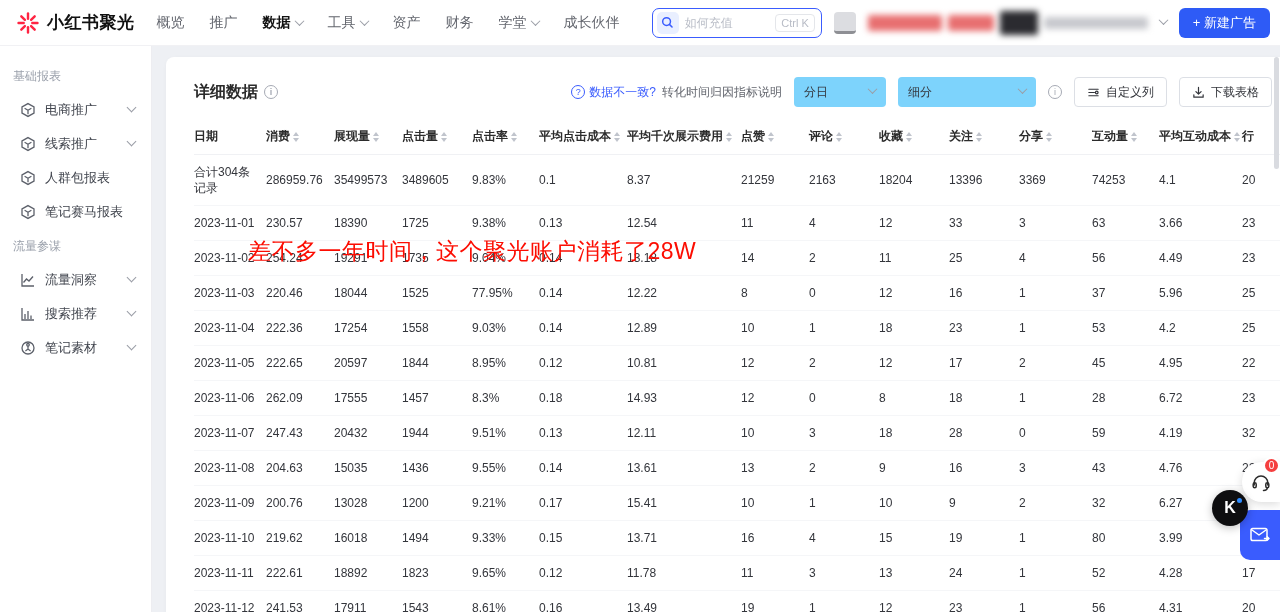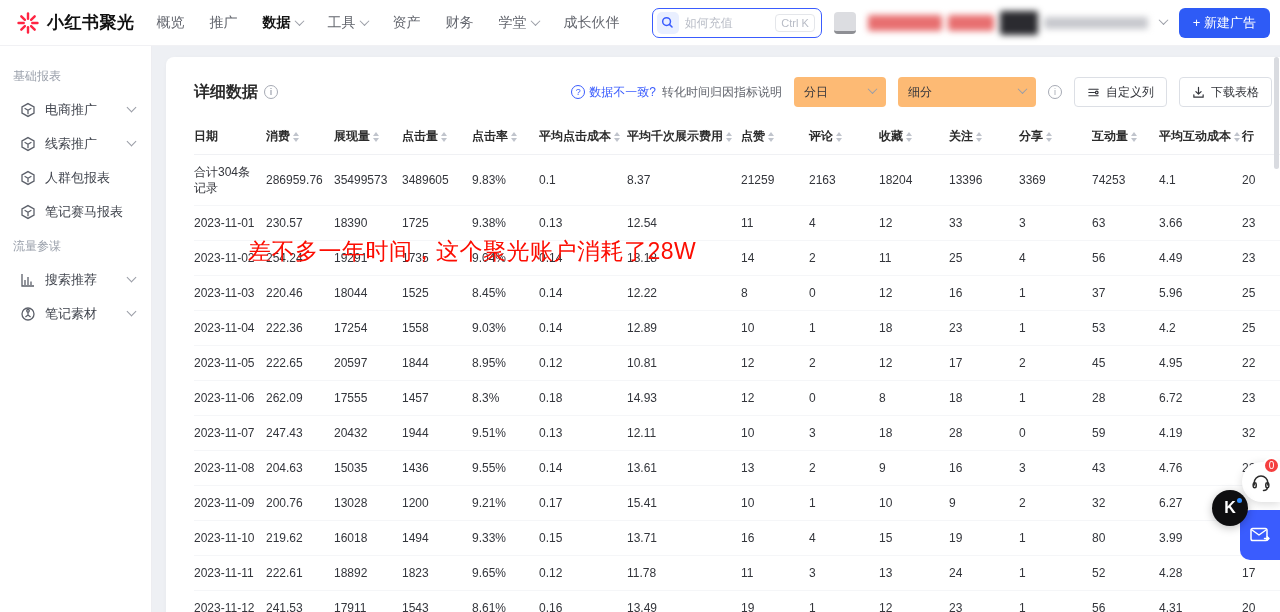--- a/index.html
+++ b/index.html
@@ -53,21 +53,21 @@
   .card-title { font-size:16px; font-weight:700; color:#2b2b2b; display:flex; align-items:center; gap:6px; }
   .info-i { width:14px; height:14px; border:1px solid #a6aab4; border-radius:50%; color:#a6aab4;
     font-size:9px; display:inline-flex; align-items:center; justify-content:center; font-style:normal; }
   .info-i::before { content:"i"; }
   .q-i { width:14px; height:14px; border:1px solid #3a5cfe; border-radius:50%; color:#3a5cfe;
     font-size:9px; display:inline-flex; align-items:center; justify-content:center; font-style:normal; }
   .q-i::before { content:"?"; }
   .toolbar { display:flex; align-items:center; gap:12px; font-size:12px; }
   .link-blue { color:#3a5cfe; cursor:pointer; display:flex; align-items:center; gap:4px; }
   .note { color:#63666e; margin-left:-6px; }
-  .select { height:30px; background:#fdba74; border-radius:4px; display:flex; align-items:center;
+  .select { height:30px; background:#7dd3fc; border-radius:4px; display:flex; align-items:center;
     justify-content:space-between; padding:0 10px; color:#33353b; cursor:pointer; }
   .select .chev { margin-top:-3px; }
   .sel-day { width:92px; }
   .sel-seg { width:138px; }
   .tb-btn { height:30px; border:1px solid #dcdfe5; background:#fff; border-radius:4px; display:flex;
     align-items:center; gap:6px; padding:8px 12px; font-size:12px; color:#33353b; cursor:pointer; font-family:inherit; }
 
   
   table { border-collapse:collapse; table-layout:fixed; width:1168px; }
   th { text-align:left; font-size:12px; font-weight:700; color:#2b2b2b; padding:9px 8px 9px 0;
@@ -195,20 +195,28 @@
         <path d="M8 8.2v4M8 8.2 4.6 6.2M8 8.2l3.4-2"></path>
     </svg>
     <span class="lbl">笔记赛马报表</span>
   </div>
 
   <div class="sec-title">流量参谋</div>
 
   <div class="side-item">
     <svg width="16" height="16" viewBox="0 0 16 16" fill="none" stroke-width="1.3">
       <path d="M2 2v12h12"></path>
+        <path d="M3.5 10.5 6.5 7l2.5 2 4-4.5"></path>
+    </svg>
+    <span class="lbl">流量洞察</span>
+    <i class="chev"></i>
+  </div>
+  <div class="side-item">
+    <svg width="16" height="16" viewBox="0 0 16 16" fill="none" stroke-width="1.3">
+      <path d="M2 2v12h12"></path>
         <path d="M5 13V8M8 13V5M11 13V9.5"></path>
     </svg>
     <span class="lbl">搜索推荐</span>
     <i class="chev"></i>
   </div>
   <div class="side-item">
     <svg width="16" height="16" viewBox="0 0 16 16" fill="none" stroke-width="1.3">
       <circle cx="8" cy="8" r="6"></circle>
         <circle cx="8" cy="4.8" r="1.3"></circle>
         <path d="M8 6.1v3M5.4 11l2.6-1.9L10.6 11"></path>
@@ -434,21 +442,21 @@
             <td>4</td>
             <td>56</td>
             <td>4.49</td>
             <td>23</td>
           </tr>
           <tr>
             <td>2023-11-03</td>
             <td>220.46</td>
             <td>18044</td>
             <td>1525</td>
-            <td>8.45%</td>
+            <td>77.95%</td>
             <td>0.14</td>
             <td>12.22</td>
             <td>8</td>
             <td>0</td>
             <td>12</td>
             <td>16</td>
             <td>1</td>
             <td>37</td>
             <td>5.96</td>
             <td>25</td>

